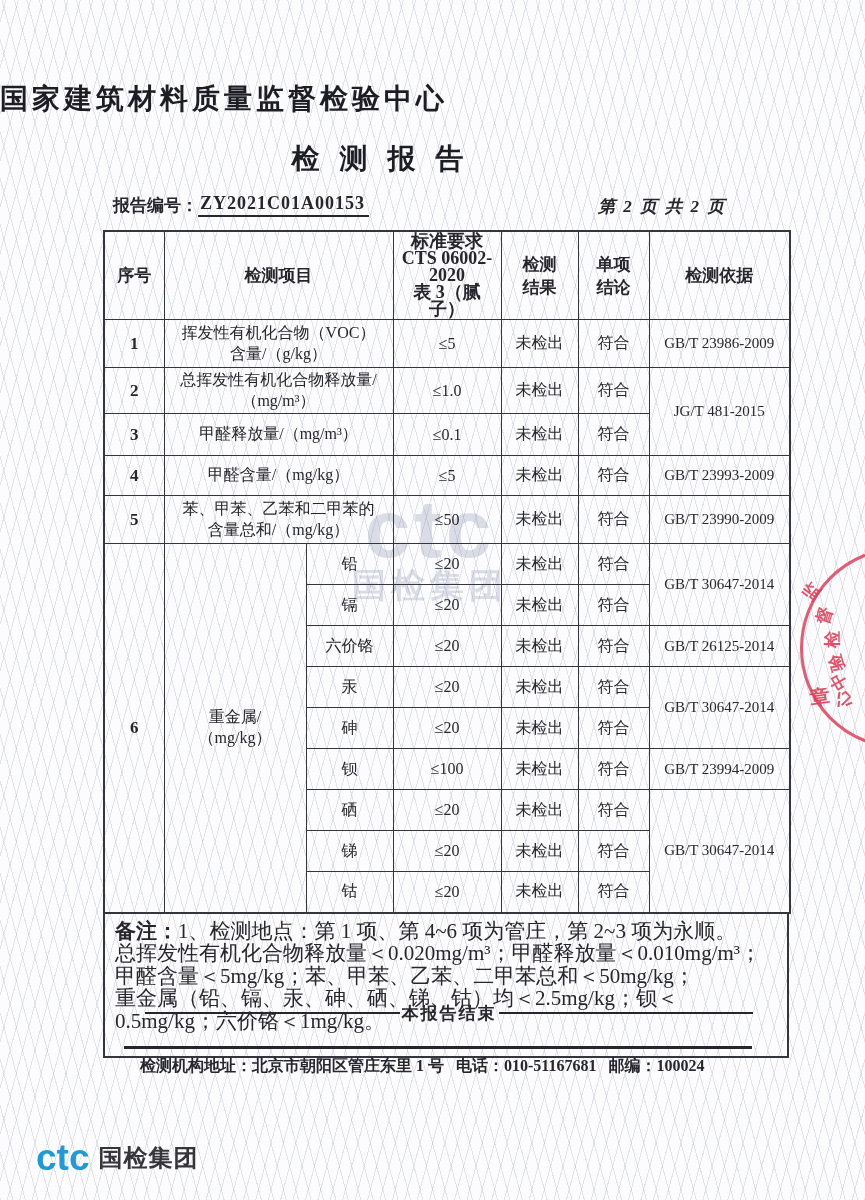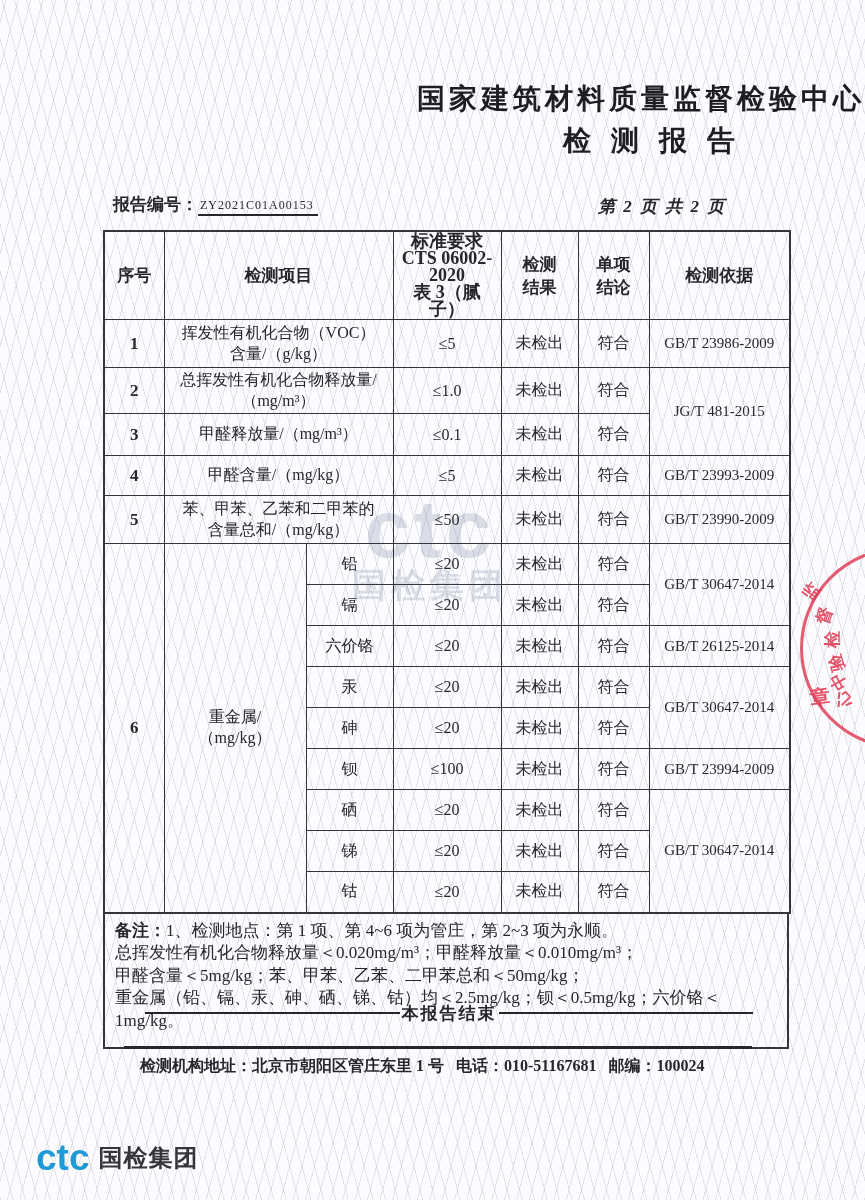--- a/index.html
+++ b/index.html
@@ -9,31 +9,31 @@
     overflow:hidden;
     background-color:#fcfcfe;
     background-image:
       repeating-linear-gradient(75deg, rgba(164,170,190,.30) 0px, rgba(164,170,190,.30) 1px, transparent 1px, transparent 12px),
       repeating-linear-gradient(-75deg, rgba(164,170,190,.30) 0px, rgba(164,170,190,.30) 1px, transparent 1px, transparent 12px);
     font-family:"Liberation Serif","DejaVu Serif",serif;
     color:#26262c;
   }
   .org-title{
     position:absolute;top:80px;left:0;width:865px;
-    text-align:right;font-size:28px;font-weight:bold;
+    text-align:left;font-size:28px;font-weight:bold;
     letter-spacing:4px;color:#1d1d24;margin:0;
   }
   .doc-title{
-    position:absolute;top:122px;left:0;width:755px;
-    text-align:right;font-size:28px;font-weight:bold;
+    position:absolute;top:140px;left:0;width:755px;
+    text-align:center;font-size:28px;font-weight:bold;
     letter-spacing:20px;text-indent:20px;color:#1d1d24;margin:0;
   }
   .meta-row{position:absolute;top:193px;left:113px;width:640px;display:flex;align-items:flex-end;}
   .meta-label{font-size:17px;font-weight:bold;}
-  .meta-no{font-size:12px;font-weight:normal;letter-spacing:1px;border-bottom:2px solid #26262c;padding:0 4px 1px 2px;}
+  .meta-no{font-size:18px;font-weight:bold;letter-spacing:1px;border-bottom:2px solid #26262c;padding:0 4px 1px 2px;}
   .meta-pages{position:absolute;top:195px;left:598px;font-size:17px;font-weight:bold;letter-spacing:2px;font-style:italic;}
   .watermark{
     position:absolute;left:330px;top:492px;width:200px;
     text-align:center;color:rgba(140,150,175,.30);
     font-family:"Liberation Sans","DejaVu Sans",sans-serif;
     z-index:0;pointer-events:none;
   }
   .watermark .wm-mark{font-size:82px;line-height:74px;font-weight:bold;letter-spacing:4px;}
   .watermark .wm-name{font-size:34px;line-height:34px;font-weight:bold;letter-spacing:5px;margin-top:2px;}
   .tbl-wrap{position:absolute;left:103px;top:230px;width:686px;z-index:1;}
@@ -52,22 +52,22 @@
   tr.trh{height:68px;}
   tr.r1{height:48px;}
   tr.r2{height:46px;}
   tr.r3{height:42px;}
   tr.r4{height:40px;}
   tr.r5{height:48px;}
   tr.rm{height:41px;}
   .remarks{
     box-sizing:border-box;width:686px;margin-top:-2px;
     border:2.5px solid #35353d;
-    padding:6px 12px 15px 10px;
-    font-size:17px;line-height:22.5px;text-align:left;
+    padding:6px 12px 24px 10px;
+    font-size:21px;line-height:22.5px;text-align:left;
     background:transparent;
   }
   .remarks p{margin:0;}
   .remarks .bold{font-weight:bold;}
   .endline{
     position:absolute;left:145px;top:1000px;width:608px;height:26px;
     display:flex;align-items:center;z-index:1;
   }
   .endline .rule{flex:1;border-top:2.2px solid #26262c;height:0;}
   .endline .end-text{font-size:17px;font-weight:bold;letter-spacing:2px;padding:0 2px;font-family:Liberation Mono, monospace;}

